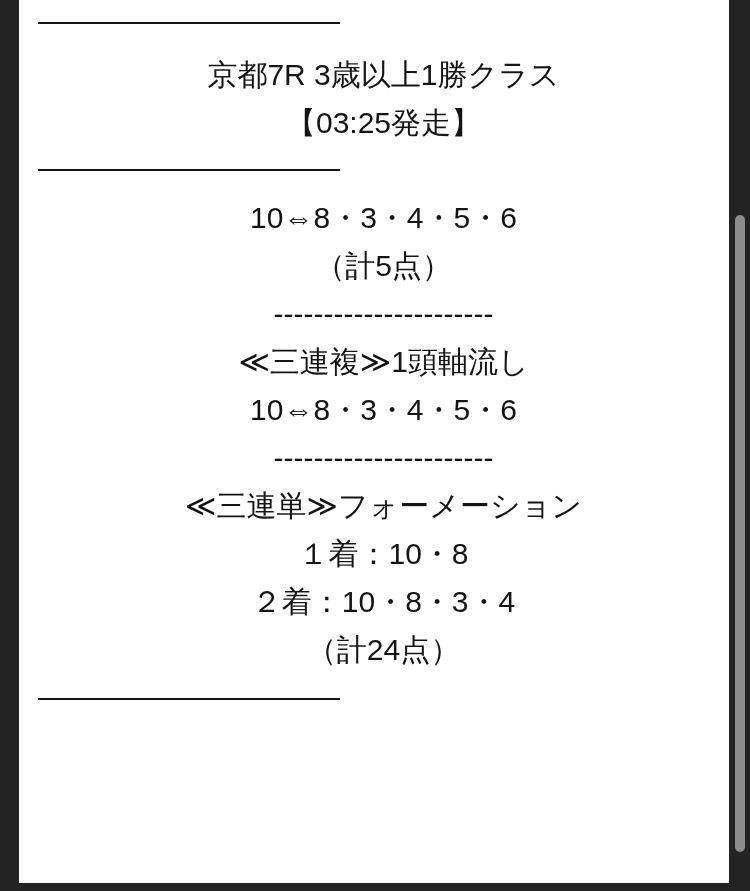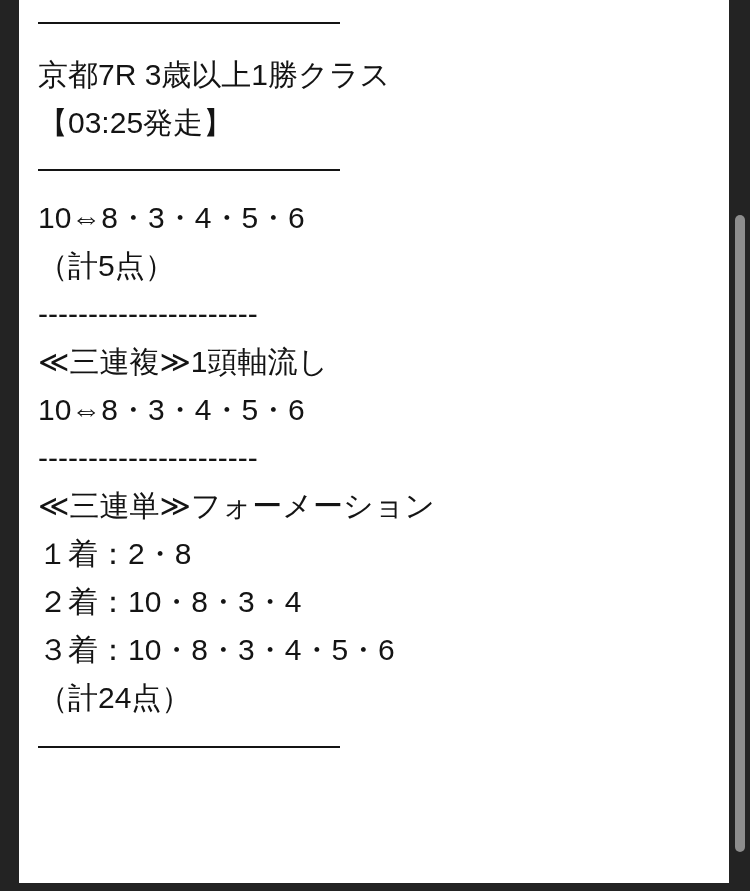--- a/index.html
+++ b/index.html
@@ -58,20 +58,21 @@
     width: 302px;
     margin: 0;
   }
   .rule-top   { margin: 22px 0 27px 0; }
   .rule-mid   { margin: 22px 0 23px 0; }
   .rule-bottom{ margin: 24px 0 0 0; }
   .line {
     height: 48px;
     line-height: 48px;
     white-space: pre;
+    text-align: center;
   }
 </style>
 </head>
 <body>
 
 <div class="canvas">
 
   <div class="content">
     <hr class="rule rule-top">
 
@@ -84,23 +85,22 @@
     <div class="line">（計5点）</div>
 
     <div class="line">----------------------</div>
 
     <div class="line">≪三連複≫1頭軸流し</div>
     <div class="line">10⇔8・3・4・5・6</div>
 
     <div class="line">----------------------</div>
 
     <div class="line">≪三連単≫フォーメーション</div>
-    <div class="line">１着：2・8</div>
+    <div class="line">１着：10・8</div>
     <div class="line">２着：10・8・3・4</div>
-    <div class="line">３着：10・8・3・4・5・6</div>
     <div class="line">（計24点）</div>
 
     <hr class="rule rule-bottom">
   </div>
 
   <div class="edge-left"></div>
   <div class="edge-right"></div>
   <div class="edge-bottom"></div>
   <div class="scroll-thumb"></div>
 

